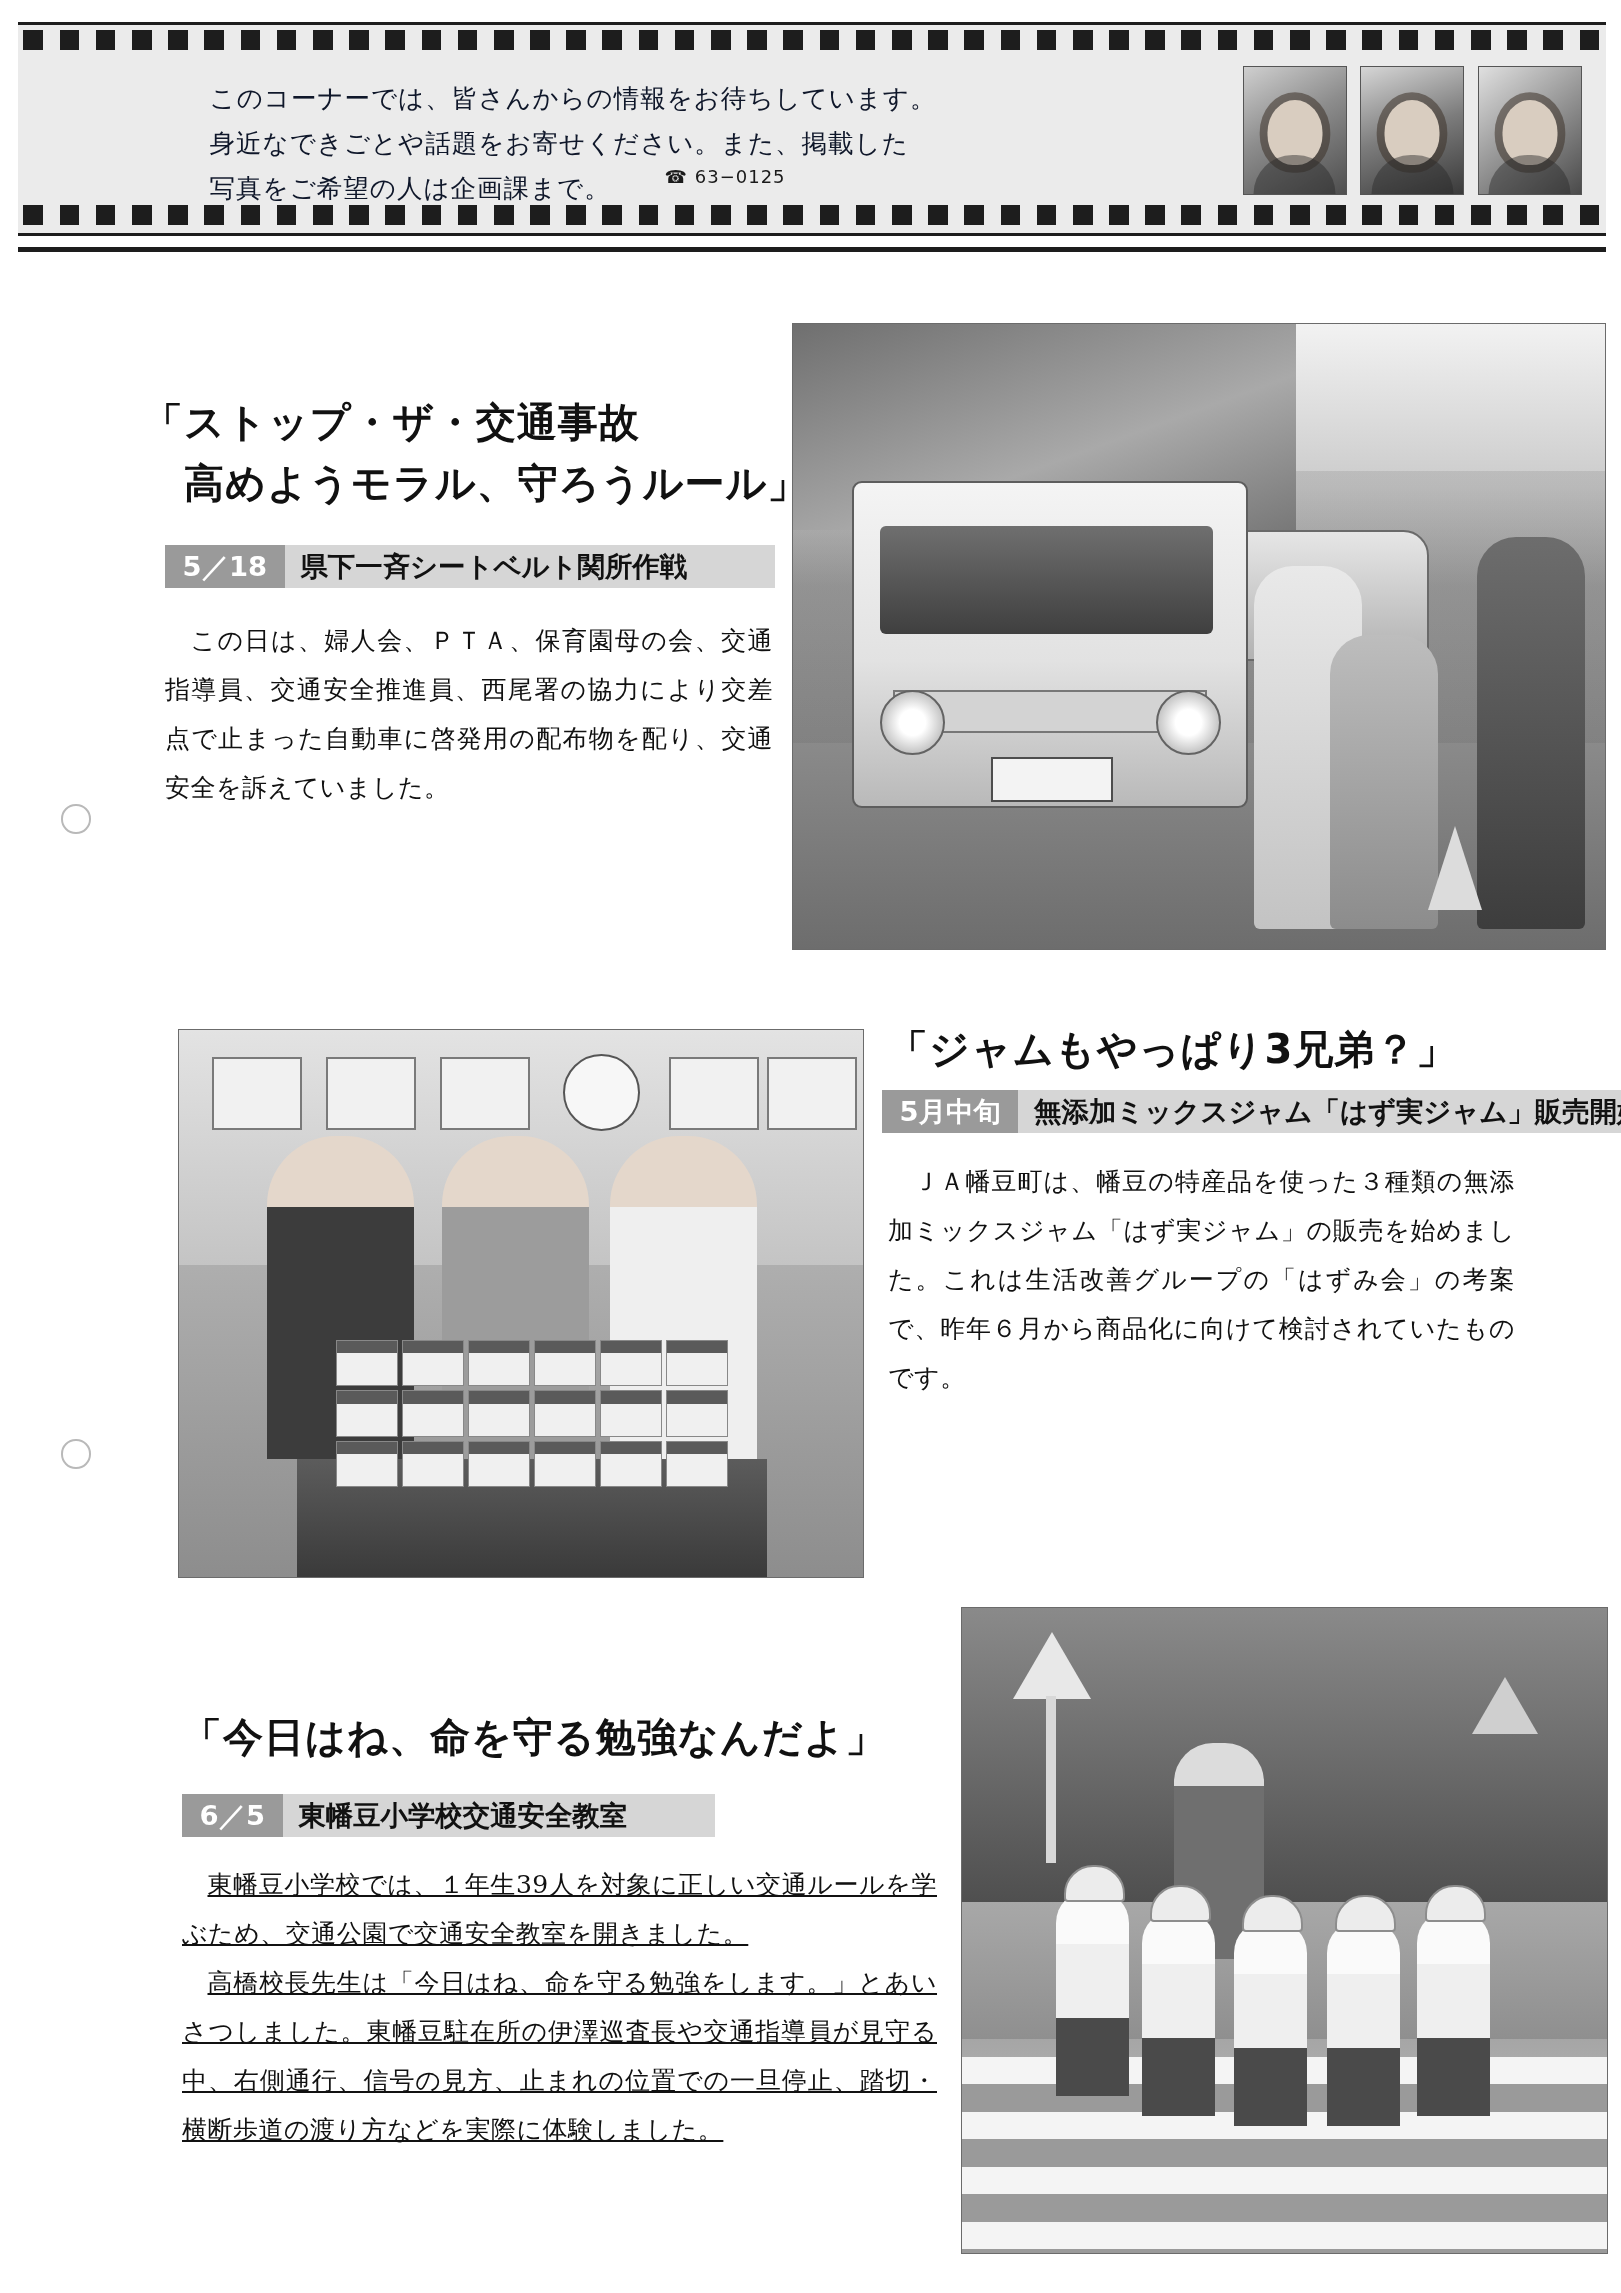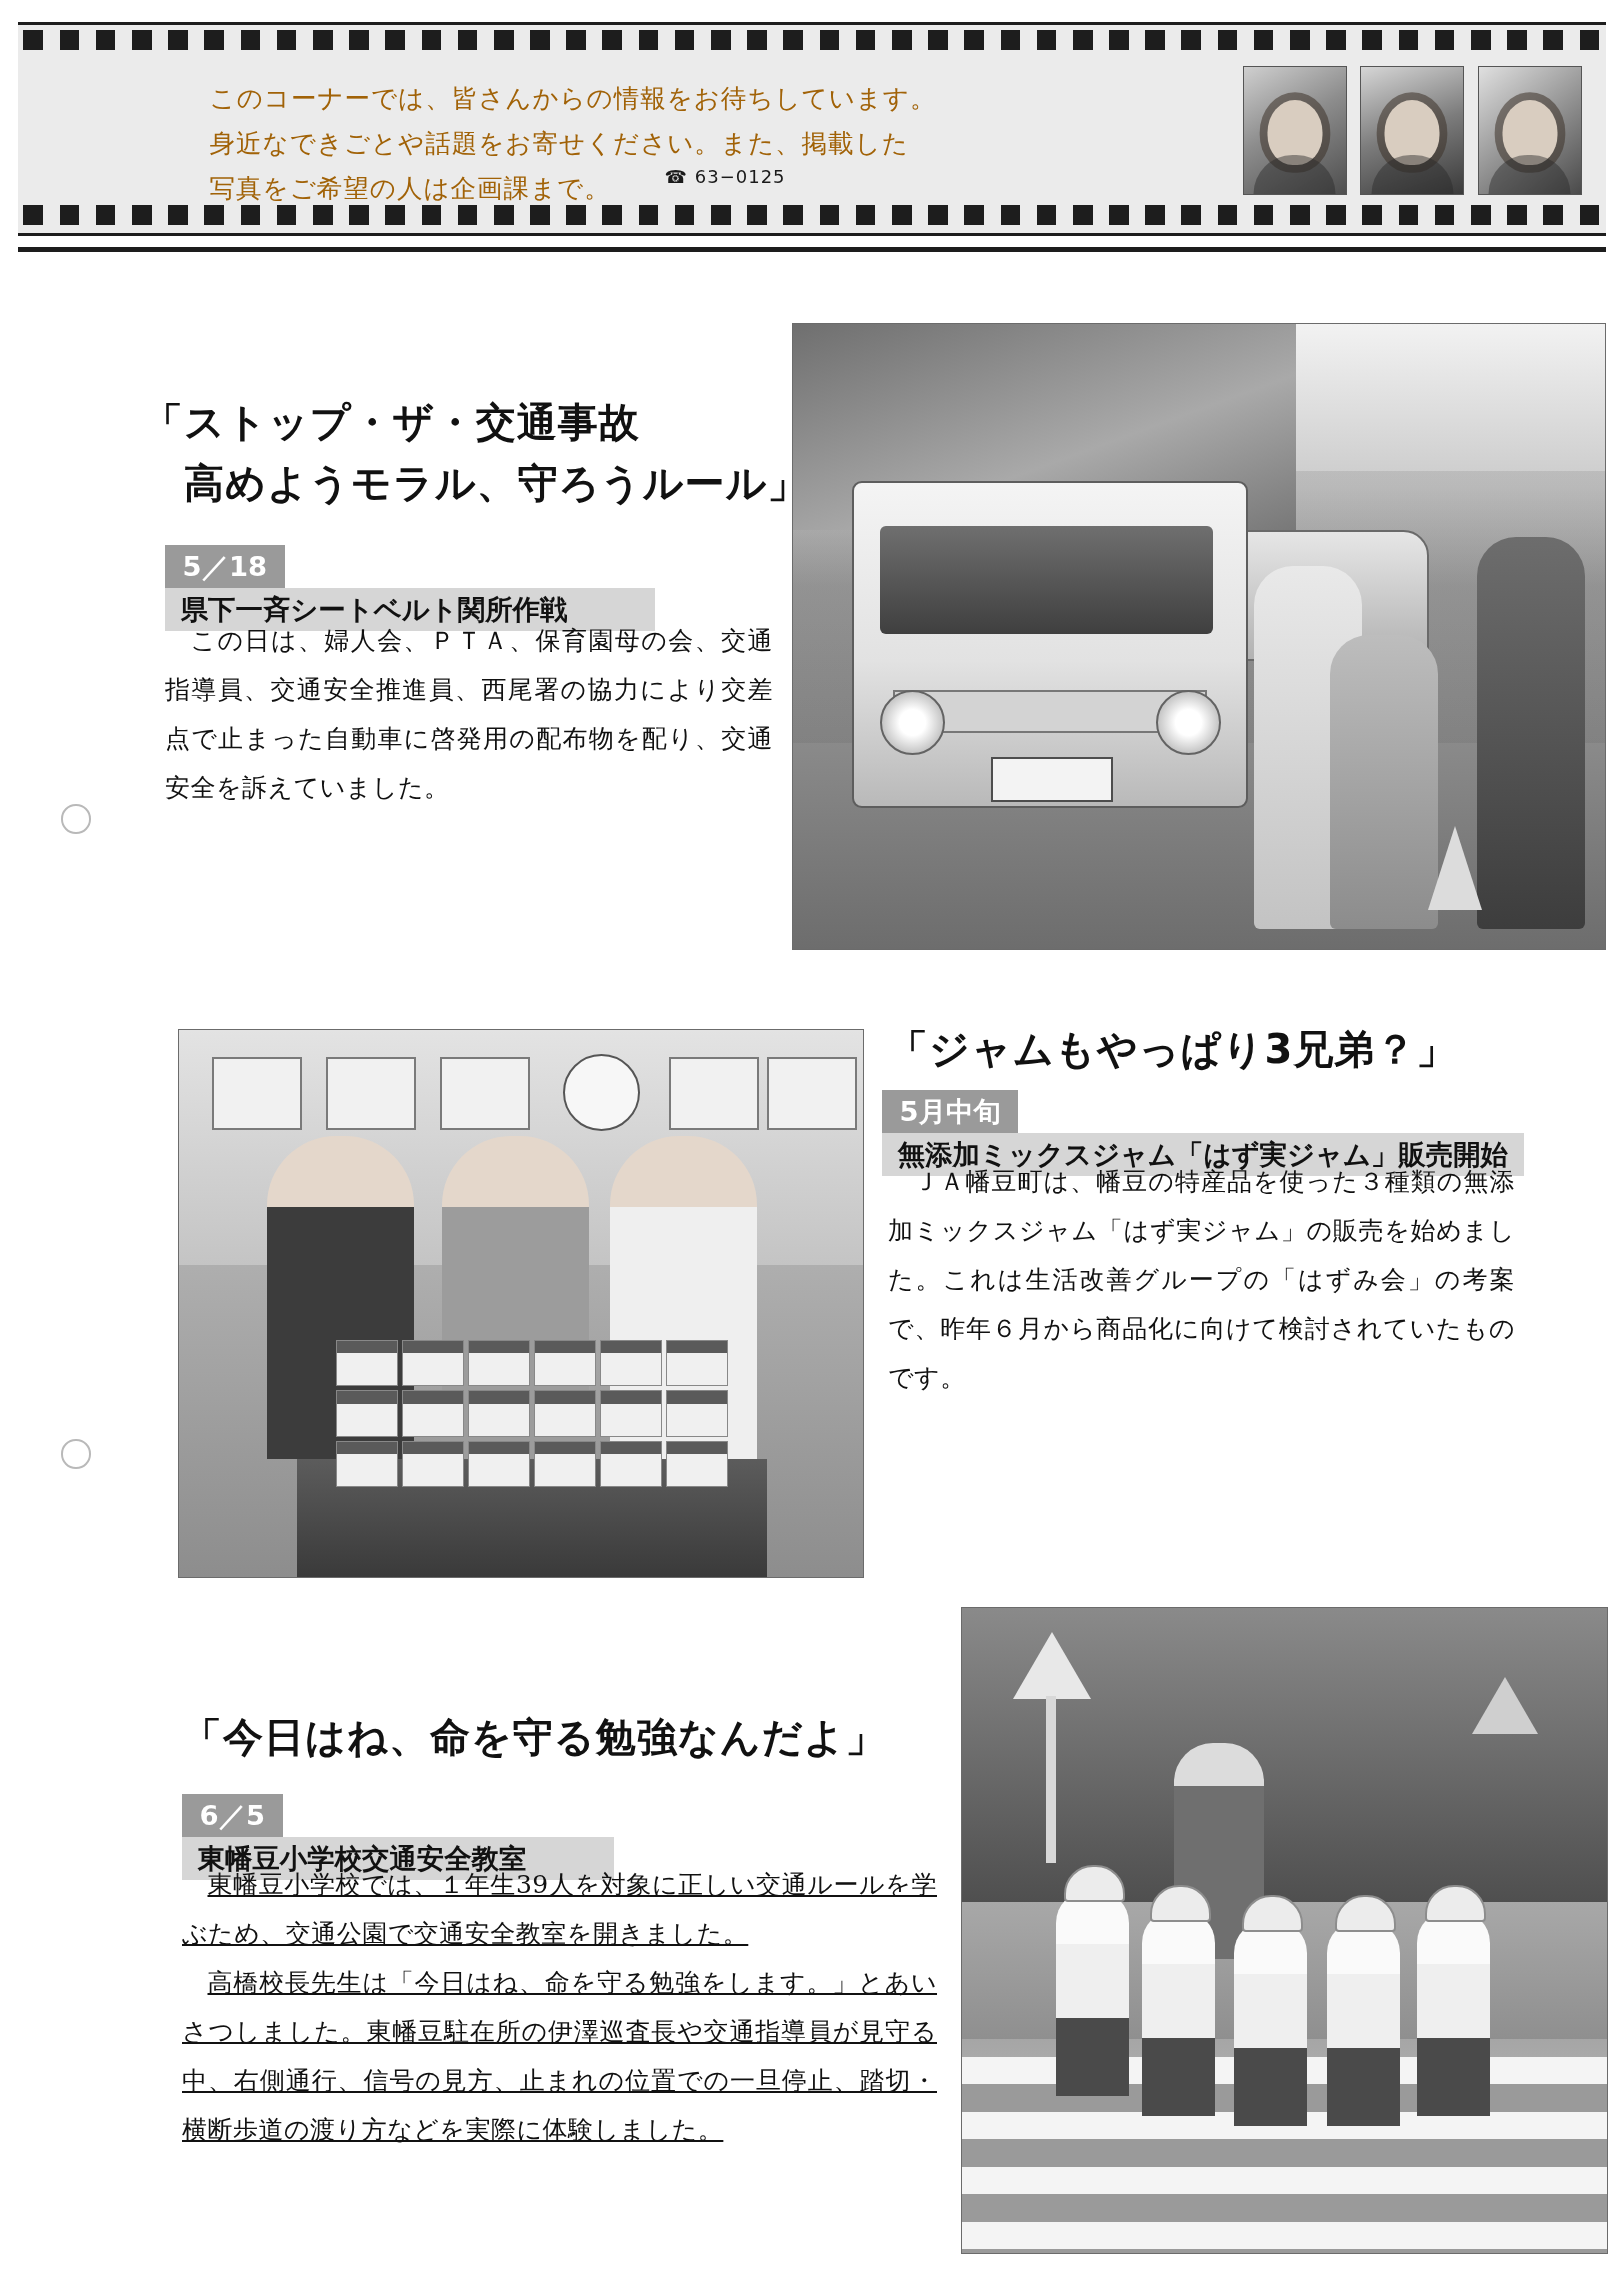--- a/index.html
+++ b/index.html
@@ -45,21 +45,21 @@
     height: 19.6px;
     background: #1d1d1d;
   }
   .banner-text {
     position: absolute;
     left: 192px;
     top: 51px;
     font-size: 25.5px;
     line-height: 45px;
     letter-spacing: 1px;
-    color: #a16207;
+    color: #0f172a;
     font-family: Liberation Sans, sans-serif;
     white-space: pre;
   }
   .banner-phone {
     position: absolute;
     left: 647px;
     top: 141px;
     font-size: 18px;
     letter-spacing: 1px;
     font-family: "DejaVu Sans", "Liberation Sans", sans-serif;
@@ -118,24 +118,23 @@
     font-family: "DejaVu Sans", "Liberation Sans", sans-serif;
     font-weight: bold;
     font-size: 40px;
     line-height: 61px;
     letter-spacing: 1px;
     color: #111;
     white-space: pre;
   }
   .subhead {
     display: flex;
-    align-items: flex-start;
+    align-items: center;
     height: 43px;
     width: fit-content;
-    flex-direction: column;
   }
   .subhead .date {
     background: #9a9a9a;
     color: #ffffff;
     font-family: "DejaVu Sans", "Liberation Sans", sans-serif;
     font-weight: bold;
     font-size: 27.4px;
     line-height: 43px;
     padding: 0 17.6px;
     white-space: nowrap;

